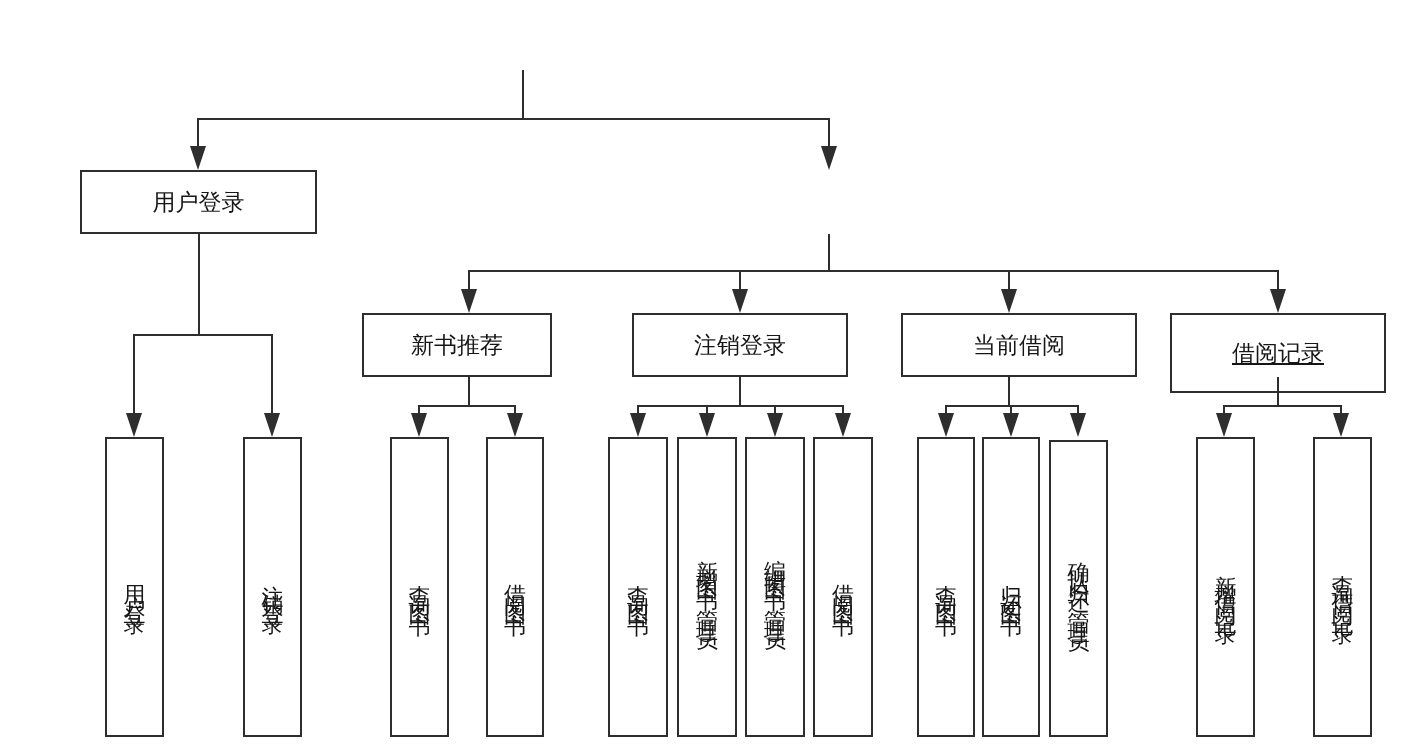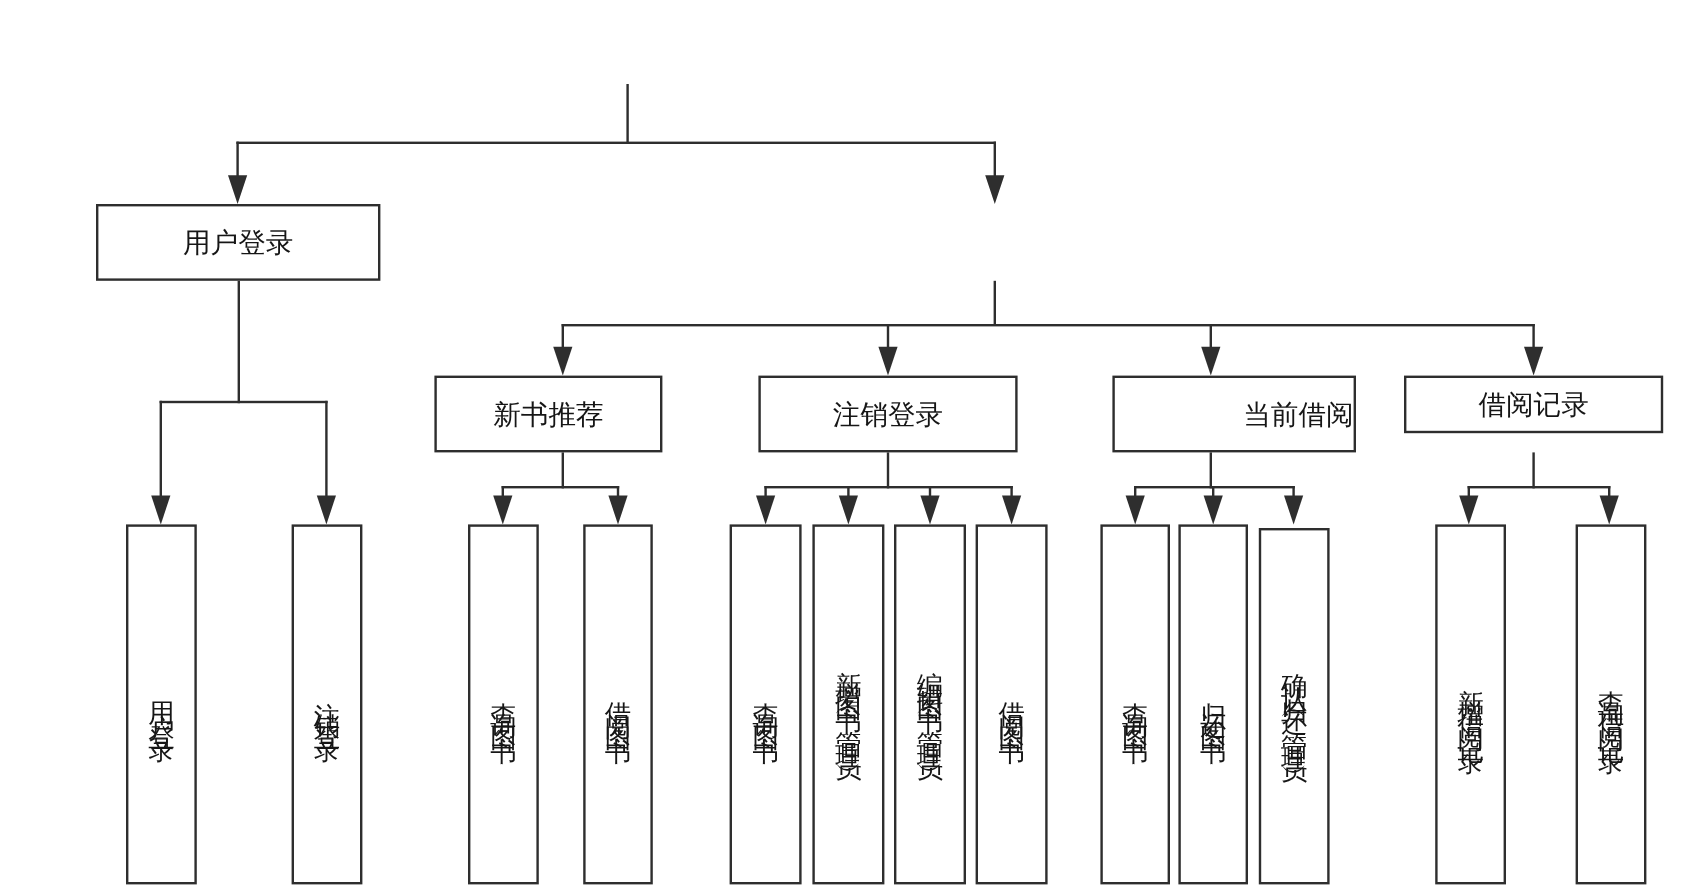--- a/index.html
+++ b/index.html
@@ -90,24 +90,24 @@
   <div class="arrow" style="left:732px; top:289px;"></div>
   <div class="arrow" style="left:1001px; top:289px;"></div>
   <div class="arrow" style="left:1270px; top:289px;"></div>
 
   <div class="box" style="left:362px; top:313px; width:190px; height:64px;">
     <span class="lbl">新书推荐</span>
   </div>
   <div class="box" style="left:632px; top:313px; width:216px; height:64px;">
     <span class="lbl">注销登录</span>
   </div>
-  <div class="box" style="left:927px; top:313px; width:203px; height:64px;justify-content:flex-end;">
+  <div class="box" style="left:901px; top:313px; width:236px; height:64px;">
     <span class="lbl">当前借阅</span>
   </div>
-  <div class="box" style="left:1170px; top:313px; width:216px; height:48px;">
+  <div class="box" style="left:1170px; top:313px; width:216px; height:80px;text-decoration:underline;">
     <span class="lbl">借阅记录</span>
   </div>
 
   <div class="vline" style="left:468px; top:377px; height:30px;"></div>
   <div class="hline" style="left:418px; top:405px; width:98px;"></div>
   <div class="vline" style="left:418px; top:405px; height:10px;"></div>
   <div class="vline" style="left:514px; top:405px; height:10px;"></div>
   <div class="arrow" style="left:411px; top:413px;"></div>
   <div class="arrow" style="left:507px; top:413px;"></div>
 

